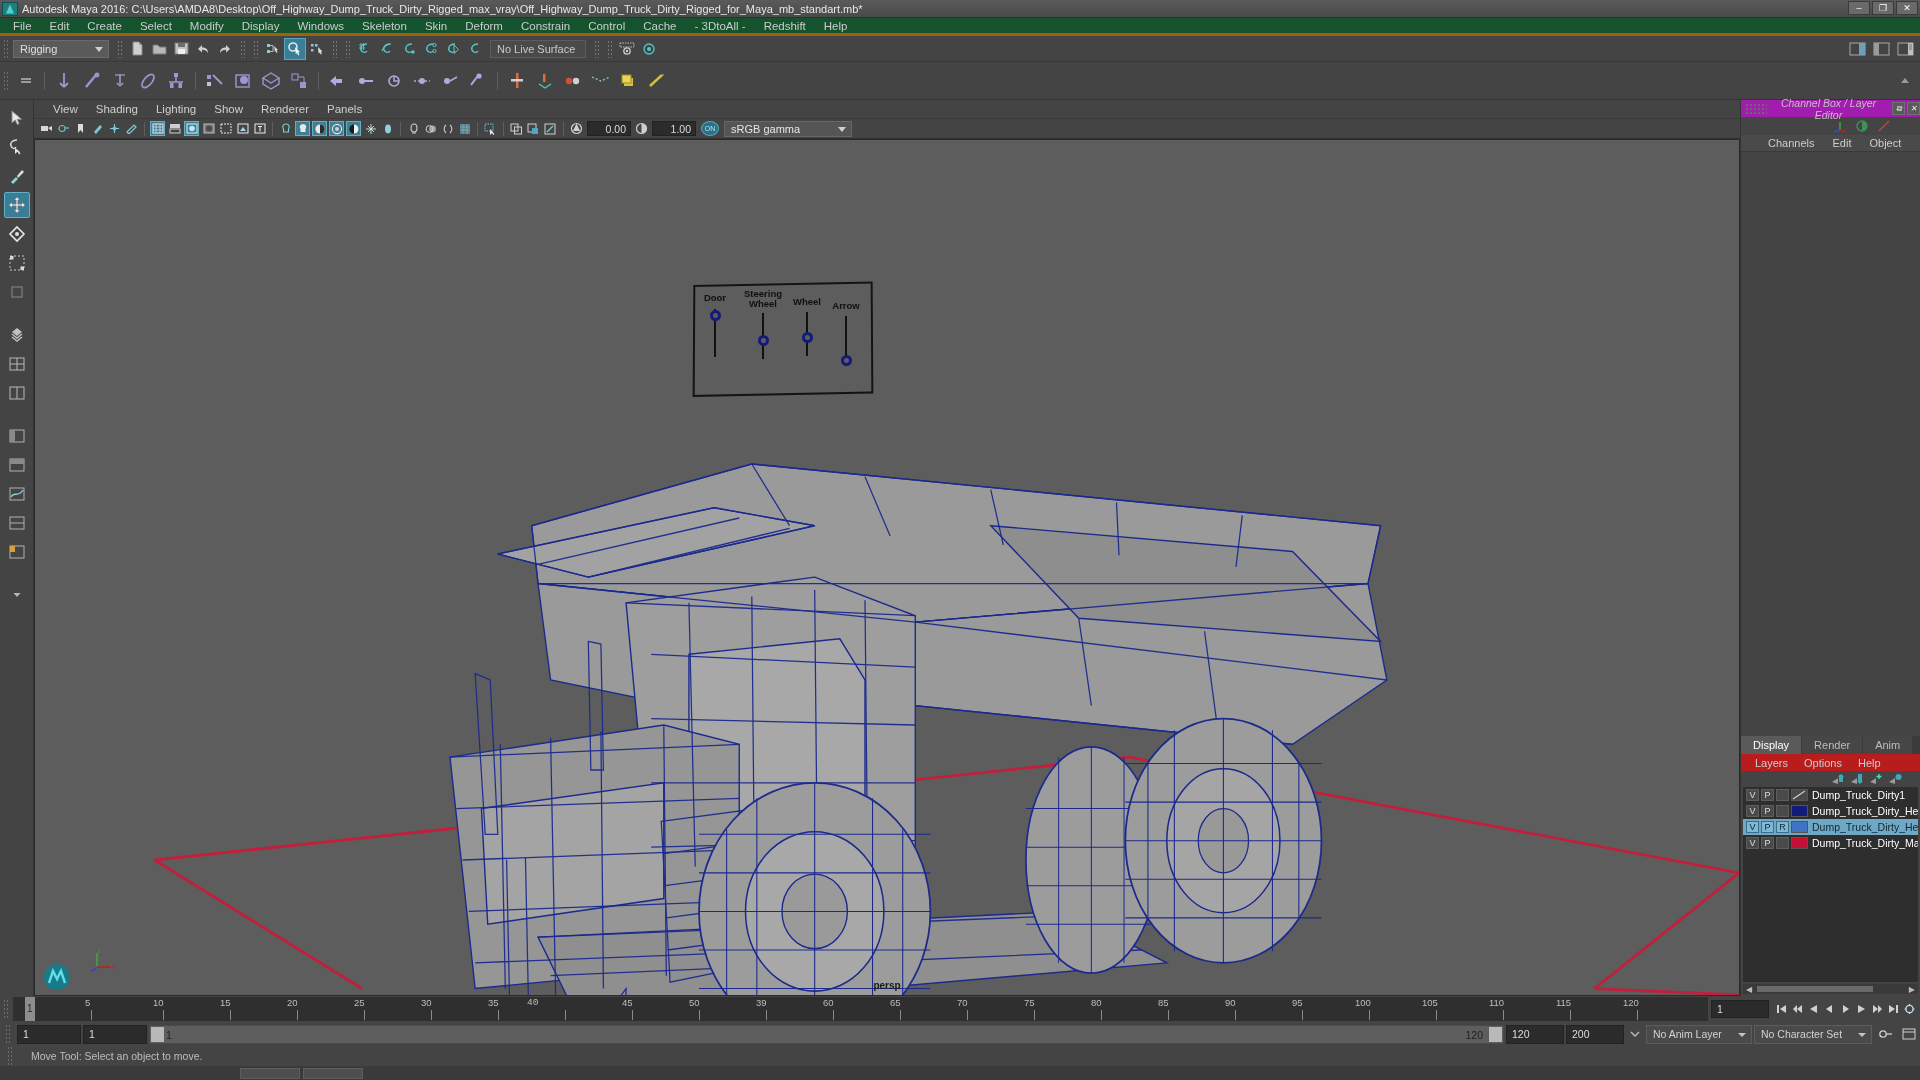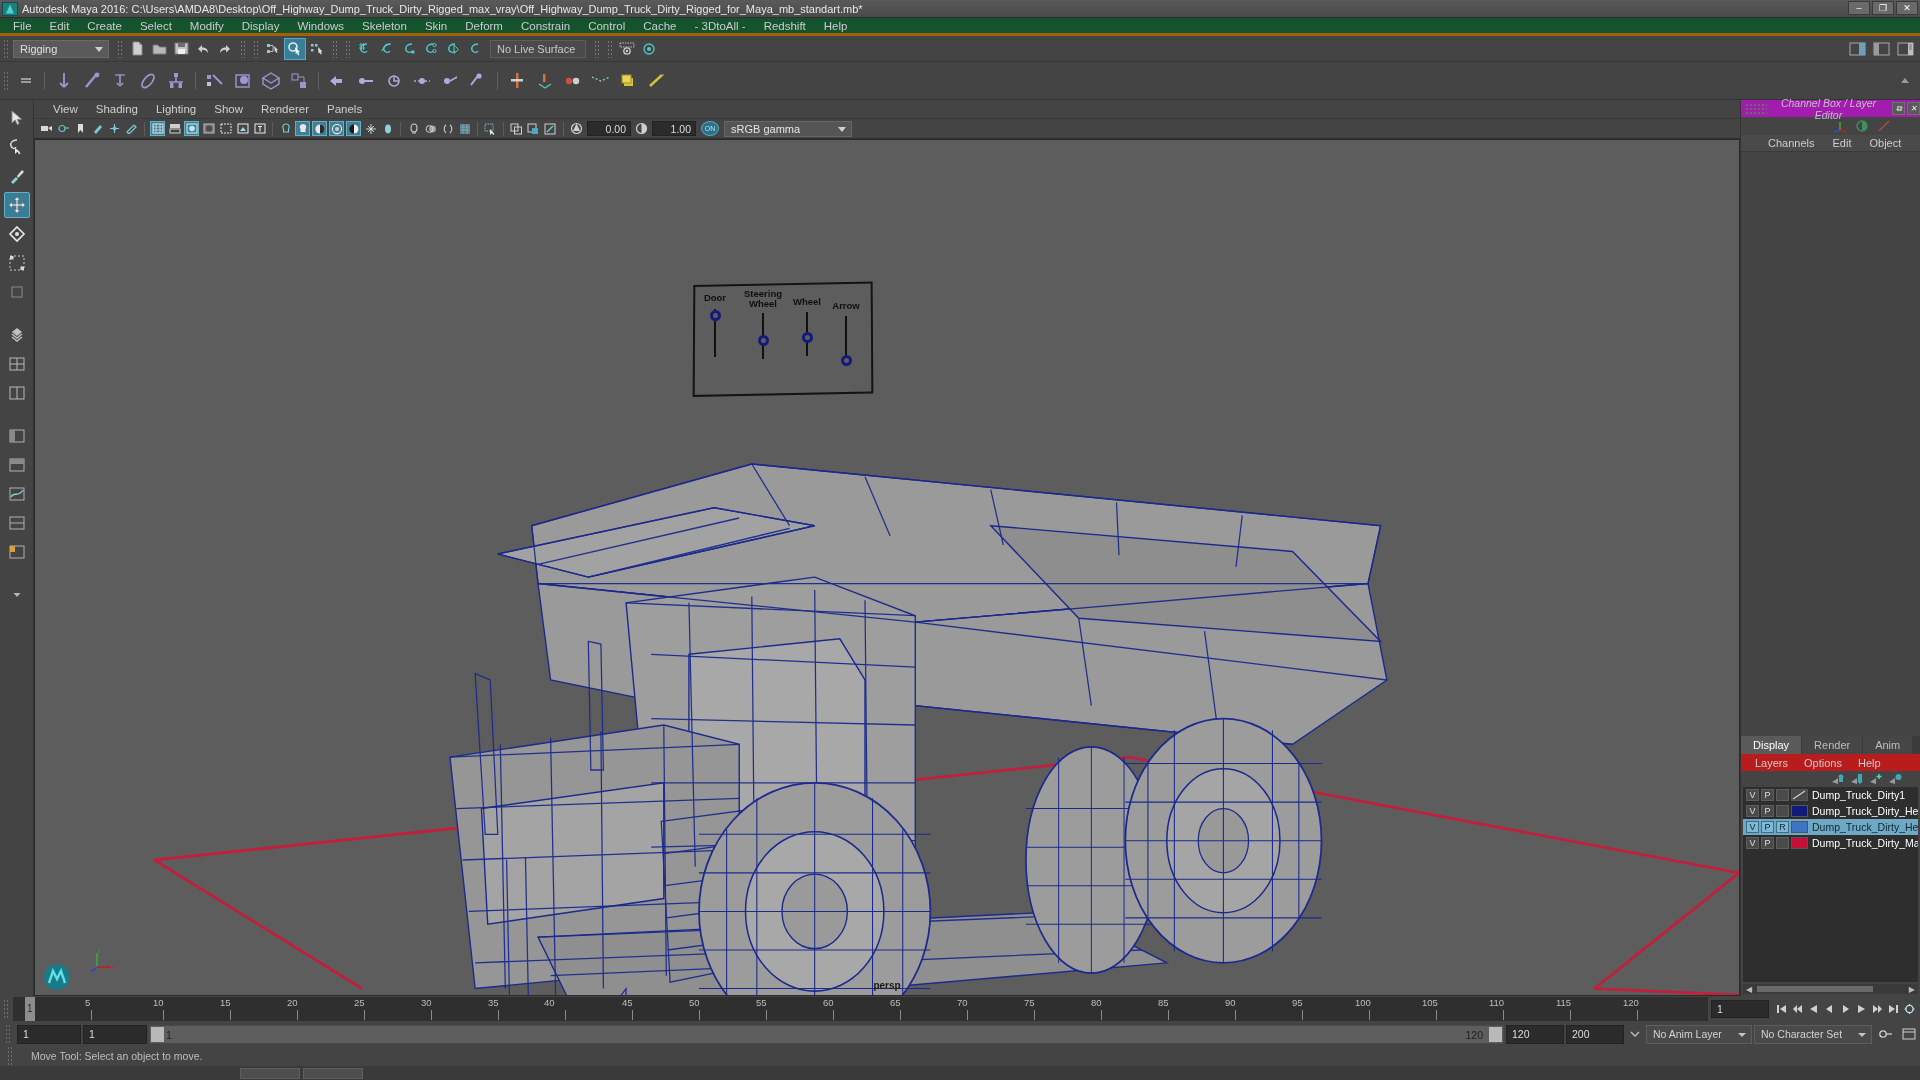--- a/index.html
+++ b/index.html
@@ -1113,27 +1113,27 @@
       <div class="tl-tick" style="left:207px;">15</div>
         <div class="tl-mark" style="left:217px;"></div>
       <div class="tl-tick" style="left:274px;">20</div>
         <div class="tl-mark" style="left:284px;"></div>
       <div class="tl-tick" style="left:341px;">25</div>
         <div class="tl-mark" style="left:351px;"></div>
       <div class="tl-tick" style="left:408px;">30</div>
         <div class="tl-mark" style="left:418px;"></div>
       <div class="tl-tick" style="left:475px;">35</div>
         <div class="tl-mark" style="left:485px;"></div>
-      <div class="tl-tick" style="left:531px;">40</div>
+      <div class="tl-tick" style="left:514px;font-family:Liberation Mono, monospace;">40</div>
         <div class="tl-mark" style="left:552px;"></div>
       <div class="tl-tick" style="left:609px;">45</div>
         <div class="tl-mark" style="left:619px;"></div>
       <div class="tl-tick" style="left:676px;">50</div>
         <div class="tl-mark" style="left:686px;"></div>
-      <div class="tl-tick" style="left:743px;">55</div>
+      <div class="tl-tick" style="left:743px;">39</div>
         <div class="tl-mark" style="left:753px;"></div>
       <div class="tl-tick" style="left:810px;">60</div>
         <div class="tl-mark" style="left:820px;"></div>
       <div class="tl-tick" style="left:877px;">65</div>
         <div class="tl-mark" style="left:887px;"></div>
       <div class="tl-tick" style="left:944px;">70</div>
         <div class="tl-mark" style="left:954px;"></div>
       <div class="tl-tick" style="left:1011px;">75</div>
         <div class="tl-mark" style="left:1021px;"></div>
       <div class="tl-tick" style="left:1078px;">80</div>

